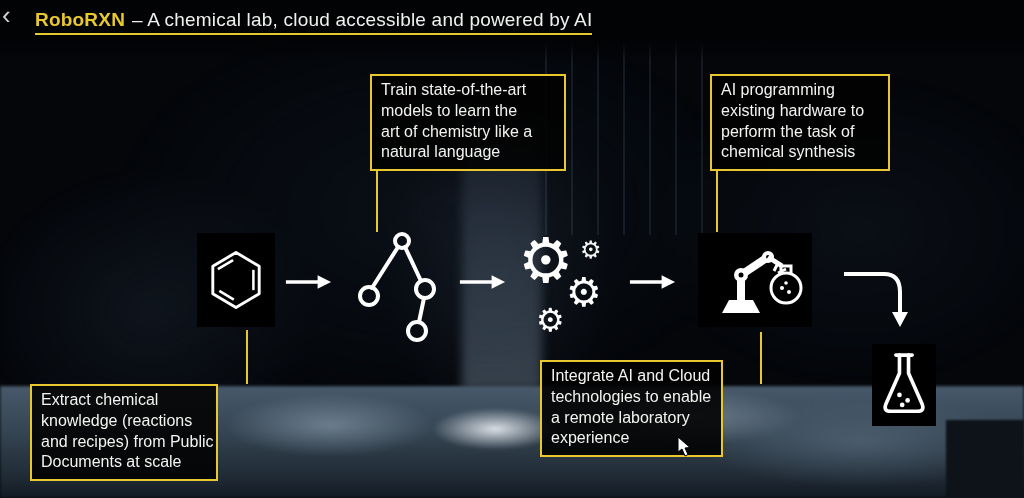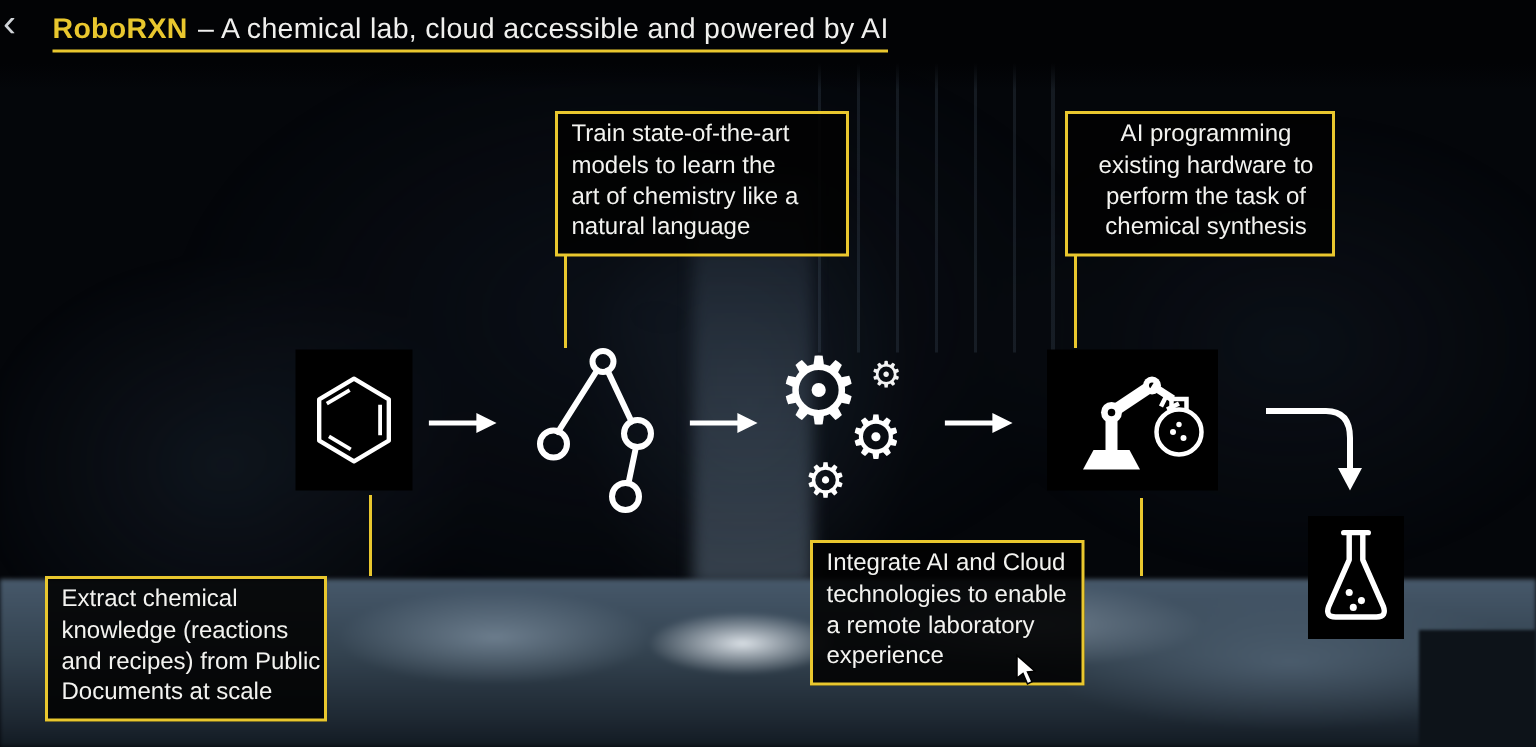--- a/index.html
+++ b/index.html
@@ -52,21 +52,21 @@
   .callout {
     position:absolute;
     border:2px solid var(--accent-yellow, #e9c72e);
     background:rgba(2,2,2,.9);
     color:#f3f3f0;
     font-size:16px; line-height:1.3;
     padding:4px 1px 6px 9px;
     white-space:pre-line;
   }
   #co-train     { left:370px; top:74px;  width:196px; }
-  #co-ai        { left:710px; top:74px;  width:180px;text-align:center; }
+  #co-ai        { left:710px; top:74px;  width:180px; }
   #co-extract   { left:30px;  top:384px; width:188px; }
   #co-integrate { left:540px; top:360px; width:183px; }
 
   .connector { position:absolute; width:2px; background:var(--accent-yellow, #e9c72e); }
   #conn-train     { left:376px; top:170px; height:62px; }
   #conn-ai        { left:716px; top:170px; height:62px; }
   #conn-extract   { left:246px; top:330px; height:54px; }
   #conn-integrate { left:760px; top:332px; height:52px; }
 
   

